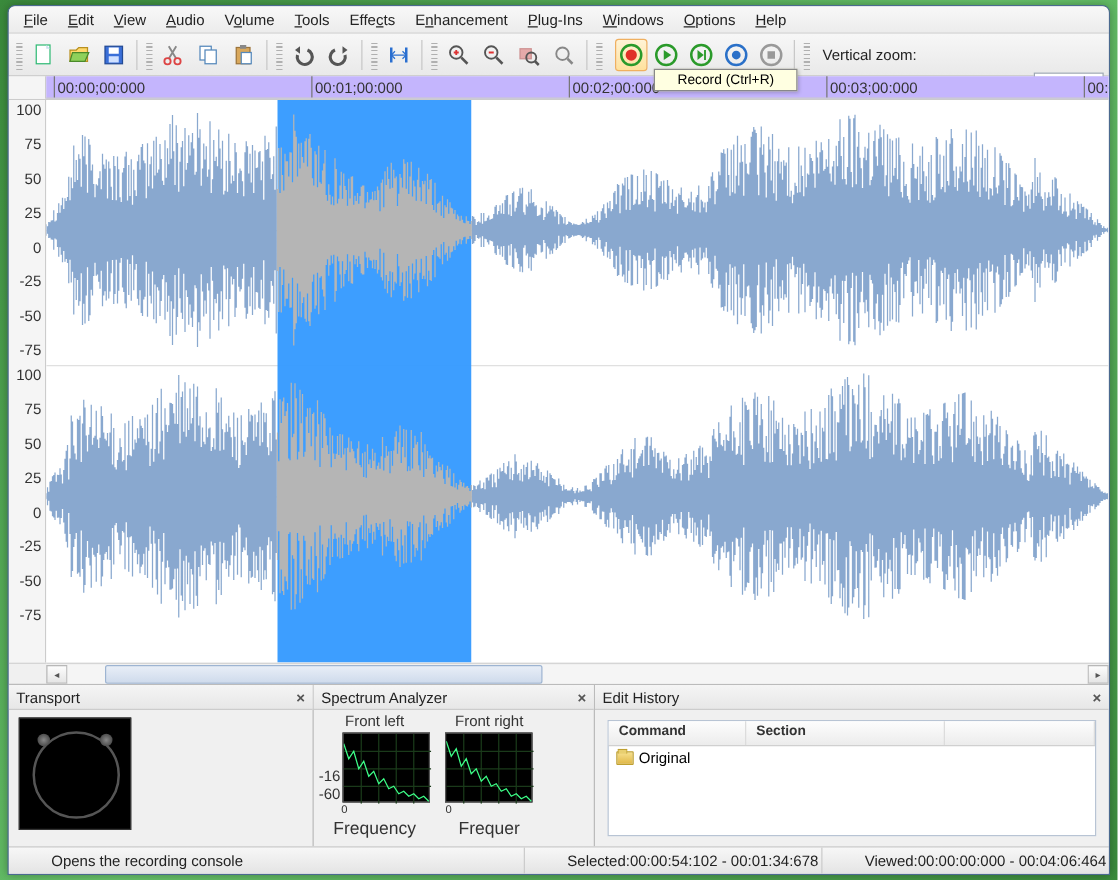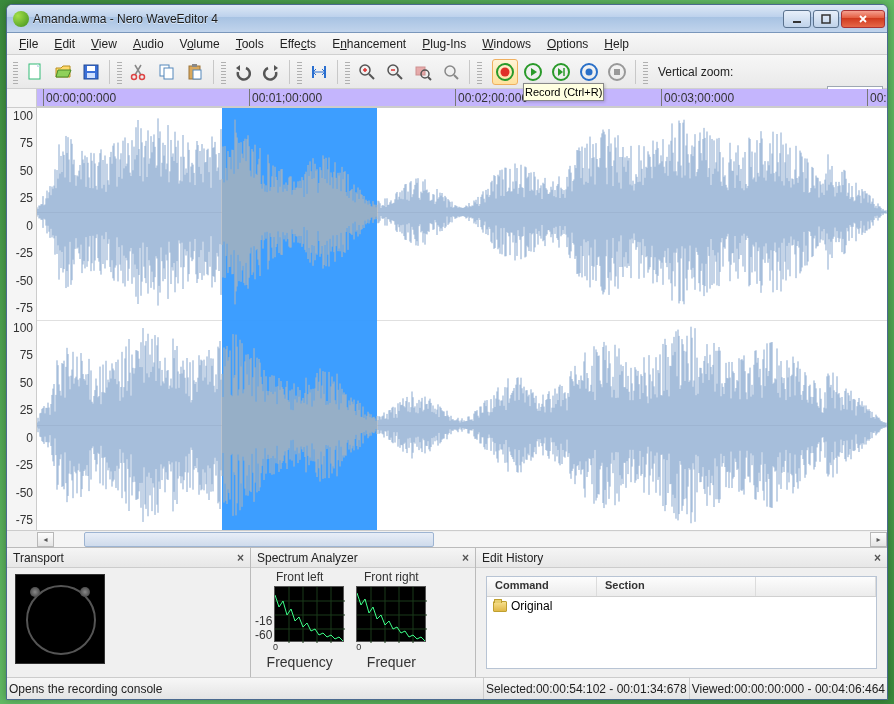--- a/index.html
+++ b/index.html
@@ -23,21 +23,21 @@
 
 
 .toolbar { height: 34px; background: linear-gradient(#f7f7f7,#e9e9e9); display: flex; align-items: center; padding: 0 4px; border-bottom: 1px solid #cfcfcf; gap: 2px; position: relative; }
 .tbtn { width: 26px; height: 26px; border: 1px solid transparent; border-radius: 3px; display: flex; align-items: center; justify-content: center; background: transparent; }
 .tbtn.sel { border: 1px solid #f0b060; background: linear-gradient(#fff3d6,#ffe19d); }
 .sep { width: 1px; height: 24px; background: #c8c8c8; margin: 0 3px; }
 .grip { width: 5px; height: 24px; background: repeating-linear-gradient(0deg,#b0b0b0 0 1px,transparent 1px 3px); margin: 0 2px; }
 .zoomlabel { padding: 0 10px 0 6px; color: #222; }
 .zoombox { width: 56px; height: 20px; border: 1px solid #9da7b3; background: #fff; display: flex; align-items: center; padding: 0 4px; justify-content: flex-end; margin-top: 48px; }
 .zoombox .chev { font-size: 8px; color: #555; }
-.tooltip { position: absolute; top: 28px; left: 516px; background: #ffffe1; border: 1px solid #888; padding: 2px 1px; font-size: 11px; z-index: 10; box-shadow: 1px 1px 3px rgba(0,0,0,0.2); }
+.tooltip { position: absolute; top: 28px; left: 516px; background: #ffffe1; border: 1px solid #888; padding: 2px 18px; font-size: 11px; z-index: 10; box-shadow: 1px 1px 3px rgba(0,0,0,0.2); }
 
 
 .ruler { height: 18px; background: #c4b5fd; border-bottom: 1px solid #ccc; display: flex; align-items: center; position: relative; margin-left: 30px; font-size: 10px; color: #333; }
 .ruler .tick { position: absolute; top: 0; height: 100%; border-left: 1px solid #777; padding-left: 2px; display: flex; align-items: center; }
 
 
 .wave-scroll-wrap { display: flex; flex: 1; min-height: 0; }
 .y-axis { width: 30px; background: #f5f5f5; border-right: 1px solid #ccc; position: relative; font-size: 10px; color: #333; }
 .y-axis span { position: absolute; right: 3px; transform: translateY(-50%); }
 .wavearea { flex: 1; background: #fff; position: relative; overflow: hidden; }
@@ -95,51 +95,31 @@
 .history { flex: 1; }
 .hist-table { flex: 1; border: 1px solid #b8c4d4; background: #fff; margin: 4px; display: flex; flex-direction: column; }
 .hist-hdr { height: 20px; display: flex; background: linear-gradient(#fdfdfd,#ececec); border-bottom: 1px solid #d0d0d0; font-weight: bold; }
 .hist-hdr div { padding: 2px 8px; border-right: 1px solid #dcdcdc; font-size: 11px; color: #333; }
 .hist-row { display: flex; align-items: center; padding: 2px 6px; gap: 4px; font-size: 11px; }
 .folder-ico { width: 14px; height: 11px; background: linear-gradient(#f7e08c,#e0b848); border: 1px solid #bfa030; border-radius: 1px; position: relative; }
 .folder-ico:before { content:''; position:absolute; top:-3px; left:0; width:6px; height:3px; background:#e8cf70; border:1px solid #bfa030; border-bottom:none; border-radius:1px 1px 0 0; }
 
 
 .statusbar { height: 22px; background: linear-gradient(#f7f7f7,#e4e4e4); border-top: 1px solid #ccc; display: flex; align-items: center; font-size: 11px; color: #222; }
-.statusbar .cell { padding: 0 2px; border-right: 1px solid #ccc; height: 100%; display: flex; align-items: center; }
+.statusbar .cell { padding: 0 2px; border-right: 1px solid #ccc; height: 100%; display: flex; align-items: center; margin-left: 32px; }
 .statusbar .cell:first-child { flex: 1; border-right: 1px solid #ccc; }
 
 
 .ico { width: 20px; height: 20px; display:flex; align-items:center; justify-content:center; }
 </style>
 </head>
 <body>
 
 <div class="window">
 
-  <div class="titlebar">
-    <div class="icon"></div>
-    <div class="title">Amanda.wma - Nero WaveEditor 4</div>
-    <div class="spacer"></div>
-    <div class="winbtn">
-        <svg viewBox="0 0 10 10">
-          <rect x="1" y="7" width="8" height="2" fill="#333"></rect>
-        </svg>
-      </div>
-    <div class="winbtn max">
-        <svg viewBox="0 0 10 10">
-          <rect x="1" y="1" width="8" height="8" fill="none" stroke="#333" stroke-width="1.5"></rect>
-        </svg>
-      </div>
-    <div class="winbtn close">
-        <svg viewBox="0 0 10 10">
-          <path d="M2 2 L8 8 M8 2 L2 8" stroke="#fff" stroke-width="1.8"></path>
-        </svg>
-      </div>
-  </div>
 
   <div class="menubar">
     <div class="menuitem"><u>F</u>ile</div>
     <div class="menuitem"><u>E</u>dit</div>
     <div class="menuitem"><u>V</u>iew</div>
     <div class="menuitem"><u>A</u>udio</div>
     <div class="menuitem">V<u>o</u>lume</div>
     <div class="menuitem"><u>T</u>ools</div>
     <div class="menuitem">Effe<u>c</u>ts</div>
     <div class="menuitem">E<u>n</u>hancement</div>

